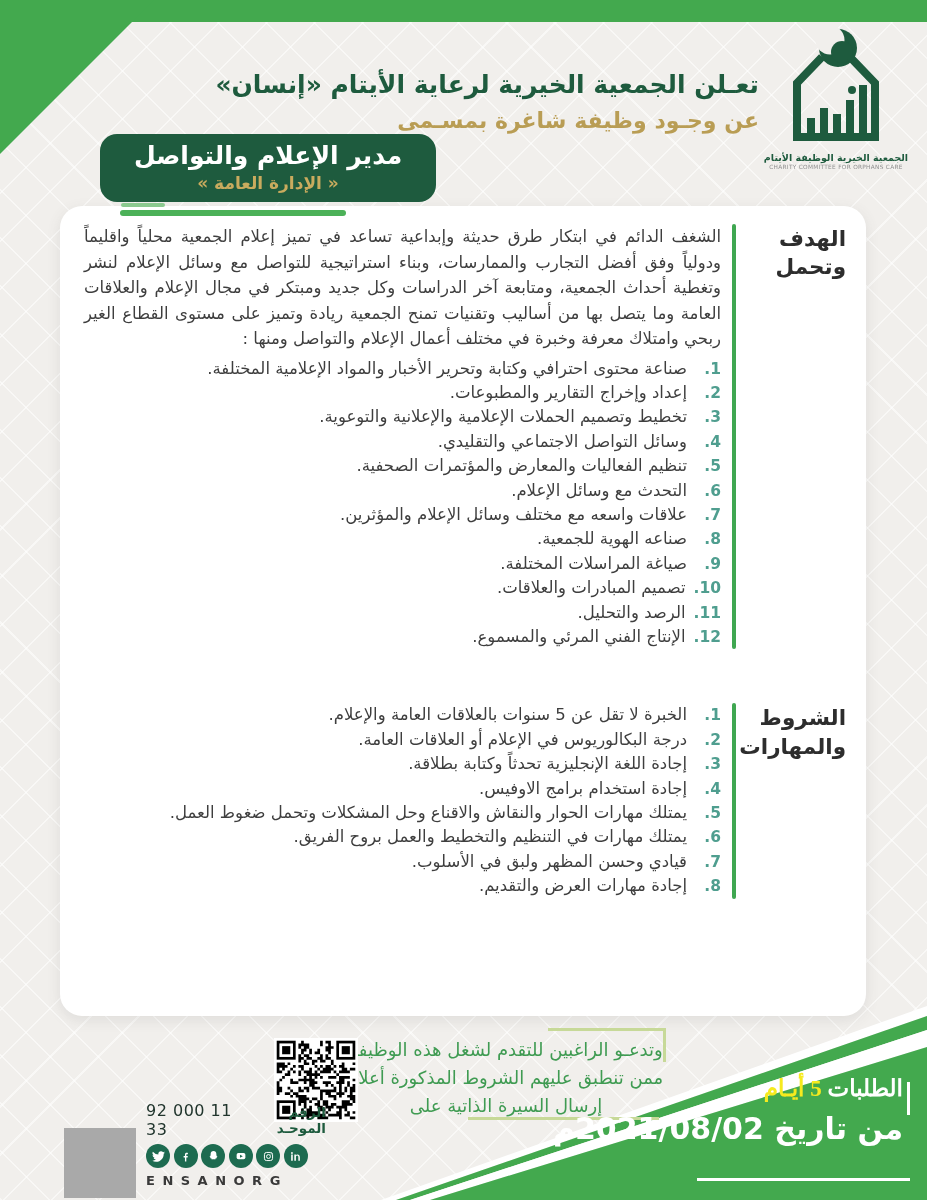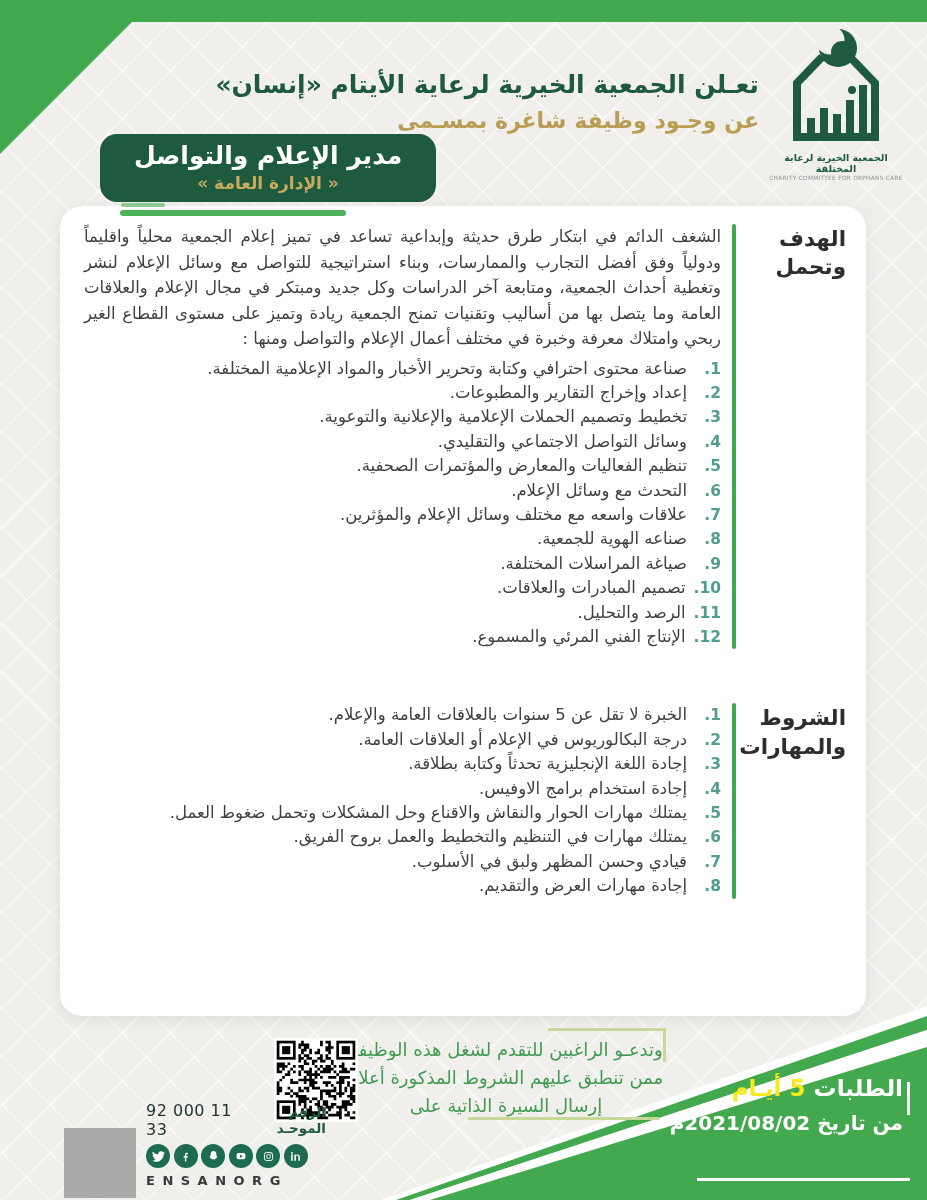--- a/index.html
+++ b/index.html
@@ -44,23 +44,23 @@
   .num{flex:none;min-width:26px;text-align:right;direction:ltr;color:#4f9e8f;font-weight:bold;font-size:15.5px;}
   .num::before{content:".";}
   
   .bn-layer{top:0;left:0;width:927px;height:1200px;pointer-events:none;}
   .bn-solid{position:absolute;inset:0;background:#43a94e;clip-path:polygon(430px 1200px,927px 1047px,927px 1200px);}
   .bn-white1{position:absolute;inset:0;background:#fff;clip-path:polygon(410px 1200px,927px 1030px,927px 1047px,430px 1200px);}
   .bn-stripe{position:absolute;inset:0;background:#43a94e;clip-path:polygon(396px 1200px,927px 1016px,927px 1030px,410px 1200px);}
   .bn-white2{position:absolute;inset:0;background:#fff;clip-path:polygon(381px 1200px,927px 1006px,927px 1016px,396px 1200px);}
   .bn-text{top:1066px;right:24px;text-align:right;direction:rtl;color:#fff;font-weight:bold;z-index:6;}
   .bn-l1{font-size:23px;line-height:1.1;}
-  .bn-l2{font-size:23px;line-height:1.1;margin-top:10px;}
+  .bn-l2{font-size:23px;line-height:1.1;margin-top:10px;font-family:Liberation Serif, serif;}
   .bn-hi{color:#f6ea1e;}
-  .bn-l3{font-size:20px;line-height:1.1;margin-top:11px;}
+  .bn-l3{font-size:30px;line-height:1.1;margin-top:11px;}
   .bn-v{top:1082px;right:17px;width:3px;height:33px;background:#fff;z-index:6;}
   .bn-h{top:1178px;right:17px;width:213px;height:3px;background:#fff;z-index:6;}
   
   .apply{top:1036px;left:345px;width:322px;text-align:center;direction:rtl;color:#3f9b52;
     font-size:18px;line-height:28px;z-index:6;}
   .br-h{top:1028px;left:548px;width:118px;height:3px;background:#c7d998;z-index:6;}
   .br-v{top:1028px;left:663px;width:3px;height:34px;background:#c7d998;z-index:6;}
   .br-b{top:1117px;left:468px;width:191px;height:3px;background:#c7d998;z-index:6;}
   .qr{top:1038px;left:274px;width:84px;height:84px;background:#fff;z-index:6;}
   .gray-box{top:1128px;left:64px;width:72px;height:70px;background:#a9a9a9;z-index:6;}
@@ -97,21 +97,21 @@
       <path d="M5 113V55L30 29" stroke="#1e5b3e" stroke-width="8" fill="none"></path>
       <path d="M58 29L83 55V113" stroke="#1e5b3e" stroke-width="8" fill="none"></path>
       <path d="M1 109H87" stroke="#1e5b3e" stroke-width="8"></path>
       <rect x="15" y="90" width="8" height="15" fill="#1e5b3e"></rect>
       <rect x="28" y="80" width="8" height="25" fill="#1e5b3e"></rect>
       <rect x="41" y="86" width="8" height="19" fill="#1e5b3e"></rect>
       <rect x="54" y="72" width="8" height="33" fill="#1e5b3e"></rect>
       <rect x="67" y="57" width="8" height="48" fill="#1e5b3e"></rect>
       <circle cx="60" cy="62" r="4" fill="#1e5b3e"></circle>
     </svg>
-    <div class="logo-ar">الجمعية الخيرية لرعاية المختلفة</div>
+    <div class="logo-ar">الجمعية الخيرية الوظيفة الأيتام</div>
     <div class="logo-en">CHARITY COMMITTEE FOR ORPHANS CARE</div>
   </div>
 
   <div class="abs announce">
     <div class="announce-l1">تعـلن الجمعية الخيرية لرعاية الأيتام «إنسان»</div>
     <div class="announce-l2">عن وجـود وظيفة شاغرة بمسـمى</div>
   </div>
 
   <div class="abs job-box">
     <div class="job-title">مدير الإعلام والتواصل</div>

